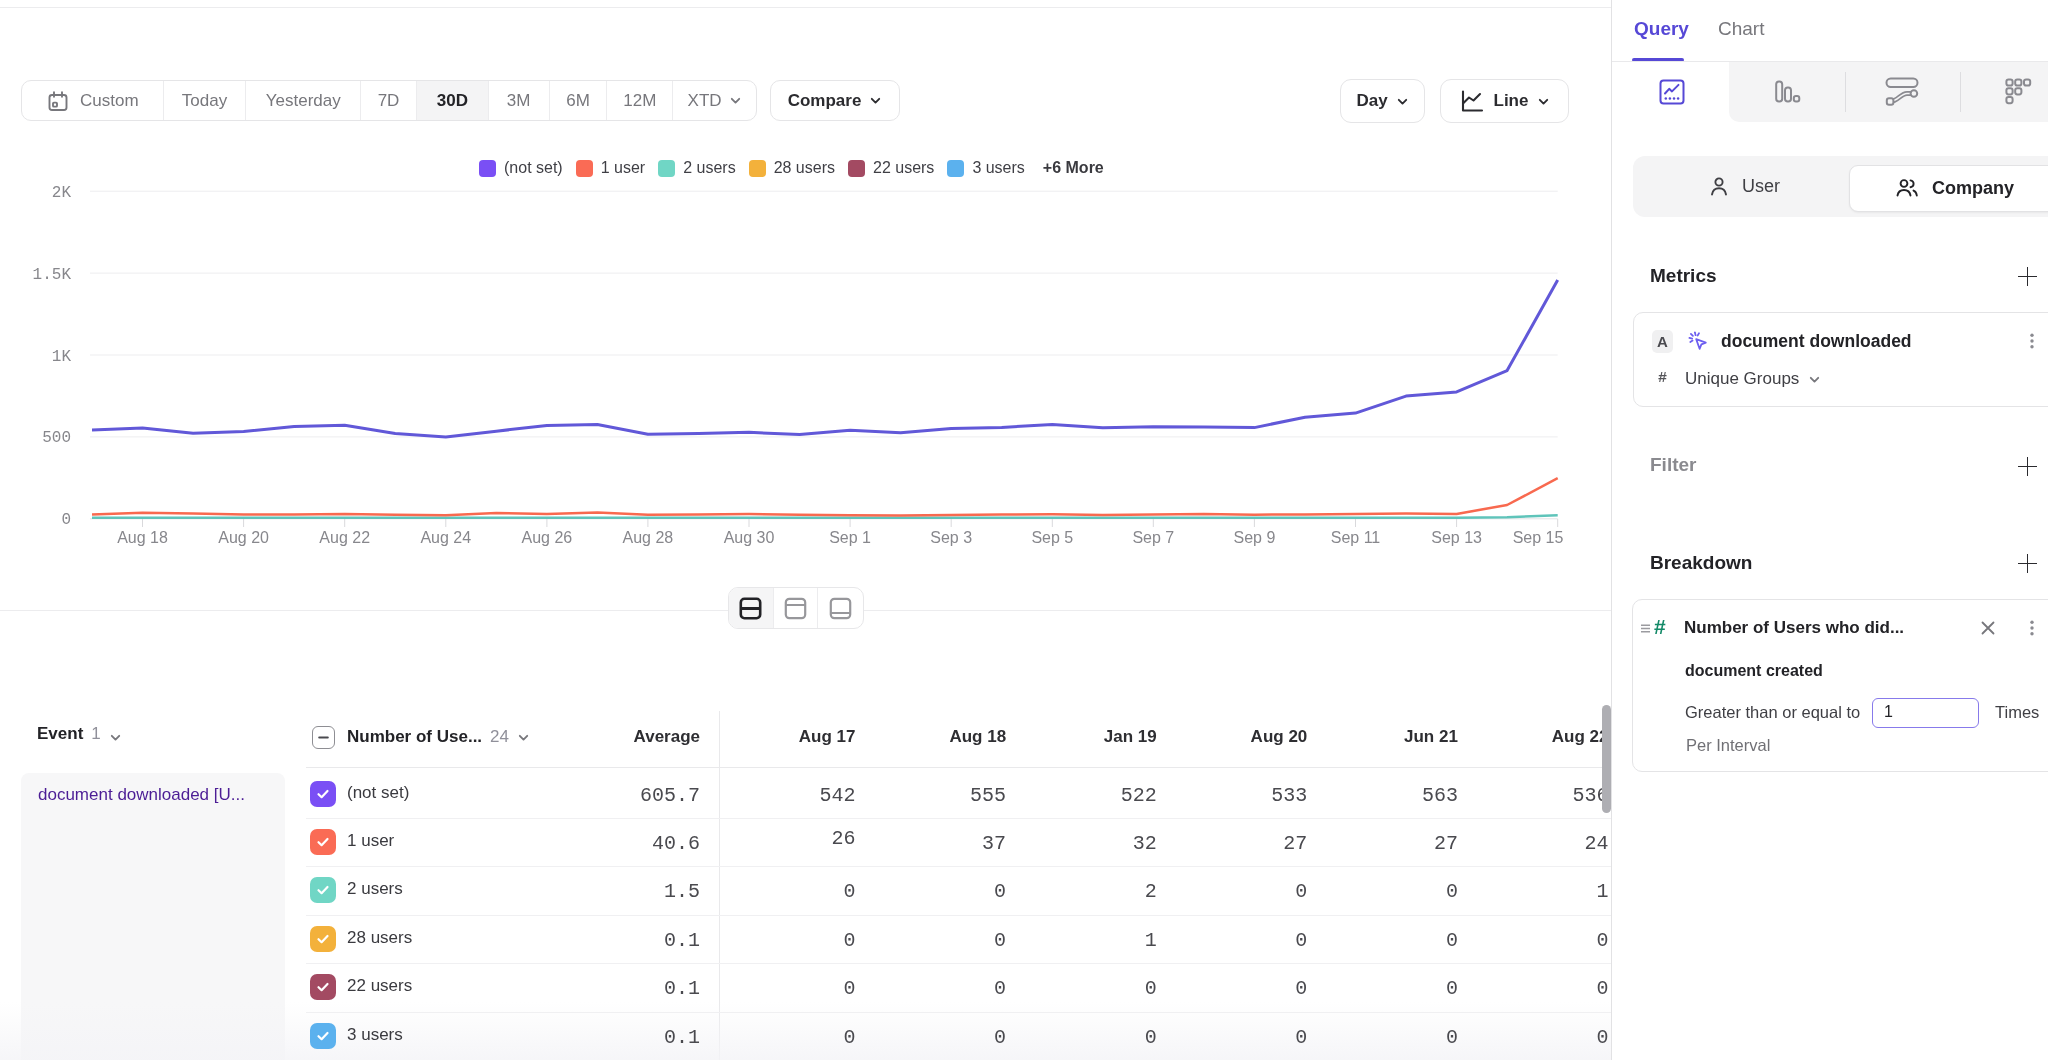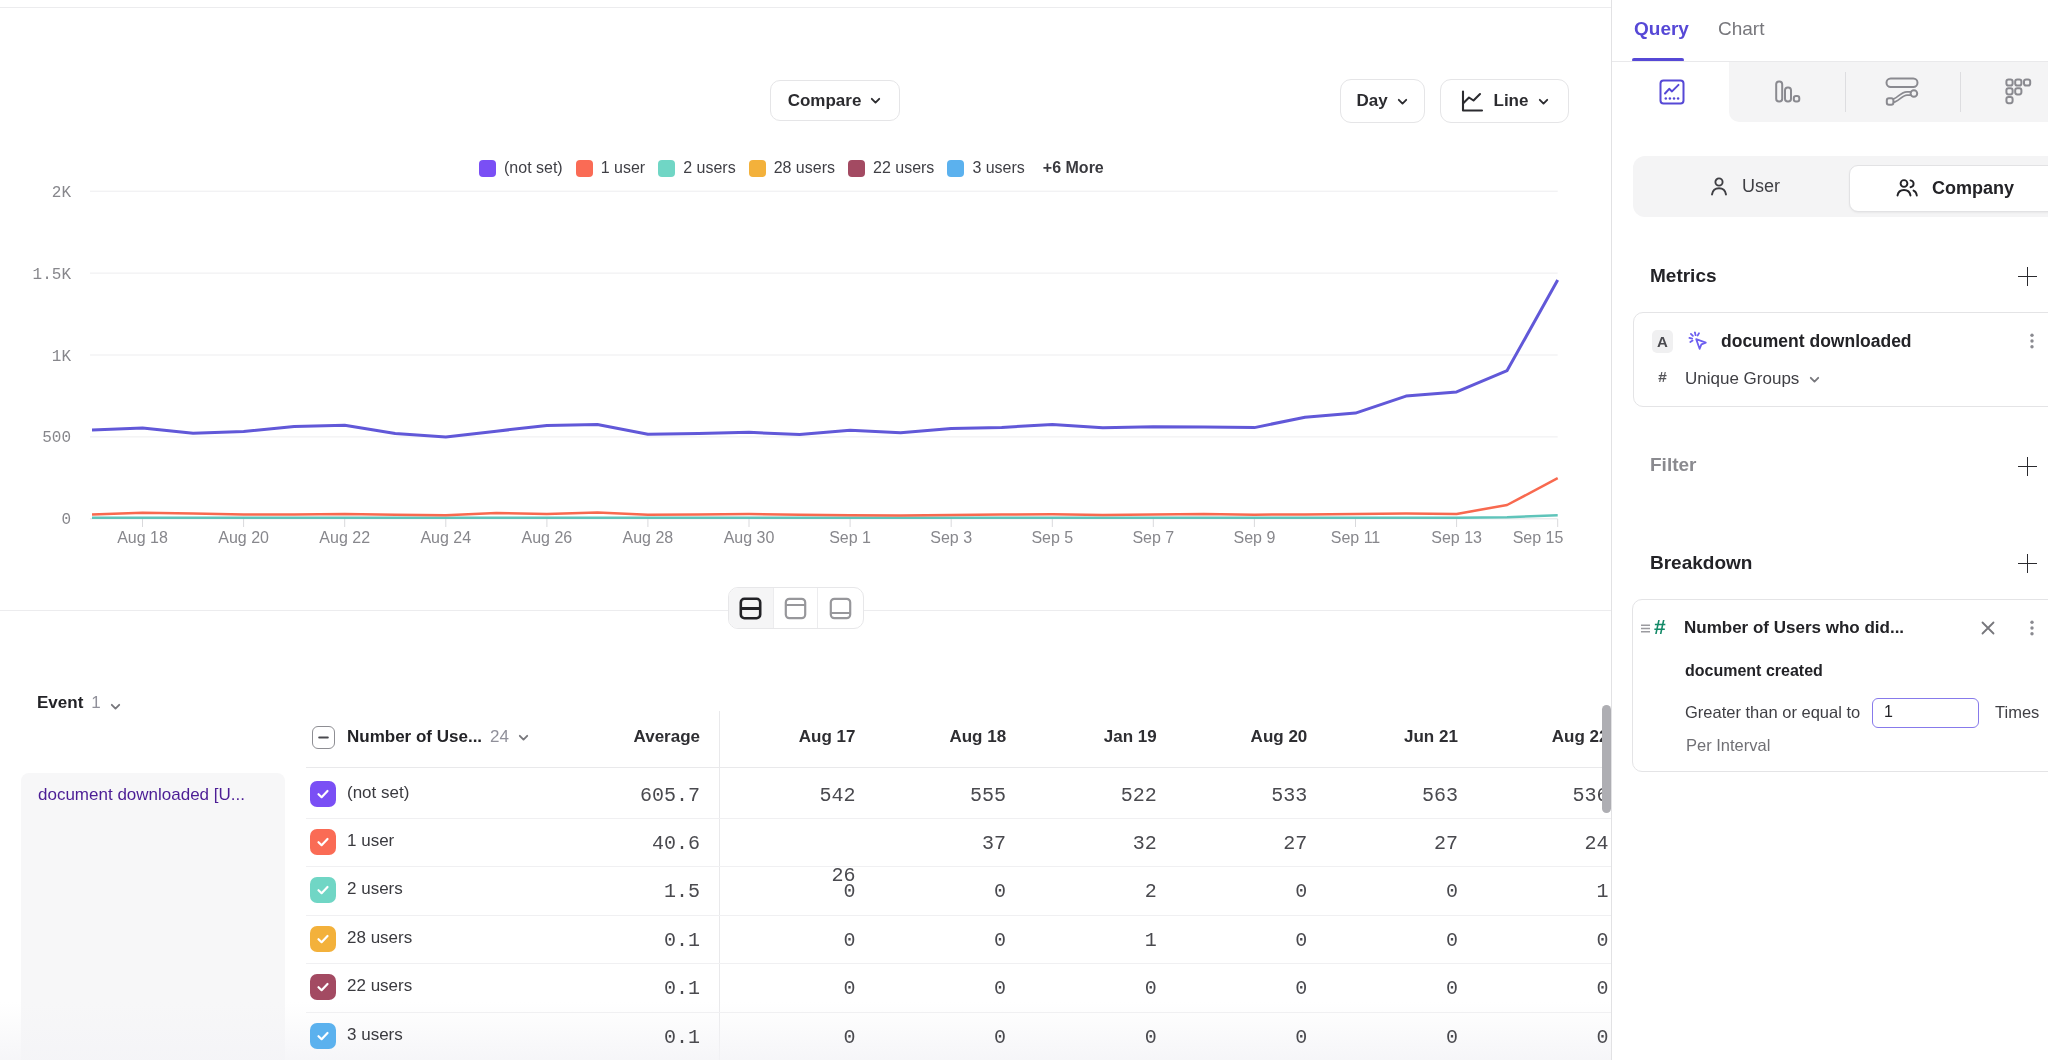--- a/index.html
+++ b/index.html
@@ -25,20 +25,40 @@
 .sb-h { position:absolute; font-size:19px; font-weight:700; color:#232327; }
 .plus { position:absolute; width:19px; height:19px; }
 .plus:before { content:""; position:absolute; left:0; right:0; top:8.7px; height:1.7px; background:#2b2b2f; }
 .plus:after { content:""; position:absolute; top:0; bottom:0; left:8.7px; width:1.7px; background:#2b2b2f; }
 .card { position:absolute; left:21px; width:432px; background:#fff; border:1px solid #e4e4e6; border-radius:10px; }
 </style></head>
 <body>
 <div class="abs" style="left:0;top:0;width:1611px;height:1060px;overflow:hidden;">
   <div class="hline" style="left:0;top:7px;width:1611px;"></div>
 
+  <div class="btnrow" style="left:21px;top:80px;width:736px;height:41px;overflow:hidden;">
+    <div class="seg" style="width:142px;gap:10px;">
+        <svg width="24" height="24" viewBox="0 0 24 24" fill="none" stroke="#77777c" stroke-width="1.9">
+          <rect x="3.5" y="6" width="17" height="15" rx="2.5"></rect>
+          <path d="M8 3.2v4.6M16 3.2v4.6" stroke-linecap="round"></path>
+          <rect x="7" y="13.6" width="4" height="4" rx="0.9"></rect>
+        </svg>
+        <span>Custom</span>
+      </div>
+    <div class="seg" style="width:83px;">Today</div>
+    <div class="seg" style="width:115px;">Yesterday</div>
+    <div class="seg" style="width:56px;">7D</div>
+    <div class="seg sel" style="width:72px;">30D</div>
+    <div class="seg" style="width:61px;">3M</div>
+    <div class="seg" style="width:58px;">6M</div>
+    <div class="seg" style="width:66px;">12M</div>
+    <div class="seg" style="width:83px;gap:7px;">XTD <svg width="13" height="13" viewBox="0 0 14 14" fill="none" stroke="#77777c" stroke-width="2" stroke-linecap="round" stroke-linejoin="round">
+          <path d="M3 5.2 L7 9.2 L11 5.2"></path>
+        </svg></div>
+  </div>
   <div class="btnrow" style="left:770px;top:80px;width:130px;height:41px;justify-content:center;gap:8px;font-size:17px;font-weight:600;color:#2b2b2f;">Compare <svg width="13" height="13" viewBox="0 0 14 14" fill="none" stroke="#2b2b2f" stroke-width="2" stroke-linecap="round" stroke-linejoin="round">
         <path d="M3 5.2 L7 9.2 L11 5.2"></path>
       </svg></div>
   <div class="btnrow" style="left:1340px;top:79px;width:85px;height:44px;border-radius:11px;justify-content:center;gap:8px;font-size:17px;font-weight:600;color:#2b2b2f;">Day <svg width="13" height="13" viewBox="0 0 14 14" fill="none" stroke="#2b2b2f" stroke-width="2" stroke-linecap="round" stroke-linejoin="round">
         <path d="M3 5.2 L7 9.2 L11 5.2"></path>
       </svg></div>
   <div class="btnrow" style="left:1440px;top:79px;width:129px;height:44px;border-radius:11px;justify-content:center;gap:9px;font-size:17px;font-weight:600;color:#2b2b2f;"><svg width="26" height="26" viewBox="0 0 26 26" fill="none" stroke="#2b2b2f" stroke-width="2.1" stroke-linecap="round" stroke-linejoin="round">
         <path d="M4 3.5 V22.5 H23"></path>
         <path d="M4.5 15 L10 9.5 L14.5 12.5 L21 6"></path>
       </svg>Line <svg width="13" height="13" viewBox="0 0 14 14" fill="none" stroke="#2b2b2f" stroke-width="2" stroke-linecap="round" stroke-linejoin="round">
@@ -135,21 +155,21 @@
       </div>
     <div class="seg" style="width:45px;">
         <svg width="27" height="27" viewBox="0 0 27 27" fill="none" stroke="#97979b" stroke-width="2.2">
           <rect x="3.8" y="3.8" width="19.4" height="19.4" rx="3.6"></rect>
           <path d="M3.8 18 H23.2"></path>
         </svg>
       </div>
   </div>
 
 
-  <div class="abs" style="left:37px;top:693px;font-size:17px;display:flex;align-items:flex-end;gap:8px;">
+  <div class="abs" style="left:37px;top:724px;font-size:17px;display:flex;align-items:flex-end;gap:8px;">
     <span style="font-weight:700;color:#232327;">Event</span>
       <span style="color:#90909a;">1</span>
       <svg width="13" height="13" viewBox="0 0 14 14" fill="none" stroke="#77777c" stroke-width="2" stroke-linecap="round" stroke-linejoin="round">
         <path d="M3 5.2 L7 9.2 L11 5.2"></path>
       </svg>
   </div>
   <div class="abs" style="left:312px;top:726px;width:23px;height:23px;border:1.5px solid #8e8e93;border-radius:6px;background:#fff;display:flex;align-items:center;justify-content:center;">
       <svg width="15" height="15" viewBox="0 0 15 15">
         <path d="M3.2 7.5 H11.8" stroke="#4a4a4f" stroke-width="2" stroke-linecap="round"></path>
       </svg>
@@ -189,21 +209,21 @@
     <div class="mono rv" style="left:1177.3px;top:783.5px;width:130px">533</div>
     <div class="mono rv" style="left:1327.9px;top:783.5px;width:130px">563</div>
     <div class="mono rv" style="left:1478.5px;top:783.5px;width:130px">536</div>
     <div class="cb" style="left:310px;top:829.0px;background:#fa6b55">
       <svg width="16" height="16" viewBox="0 0 16 16">
         <path d="M3.5 8.2 L6.6 11.2 L12.5 5" fill="none" stroke="#fff" stroke-width="2.2" stroke-linecap="round" stroke-linejoin="round"></path>
       </svg>
     </div>
     <div class="rl" style="left:347px;top:831.0px">1 user</div>
     <div class="mono rv" style="left:540px;top:832.0px;width:160px">40.6</div>
-    <div class="mono rv" style="left:725.5px;top:864px;width:130px">26</div>
+    <div class="mono rv" style="left:725.5px;top:827px;width:130px">26</div>
     <div class="mono rv" style="left:876.1px;top:832.0px;width:130px">37</div>
     <div class="mono rv" style="left:1026.7px;top:832.0px;width:130px">32</div>
     <div class="mono rv" style="left:1177.3px;top:832.0px;width:130px">27</div>
     <div class="mono rv" style="left:1327.9px;top:832.0px;width:130px">27</div>
     <div class="mono rv" style="left:1478.5px;top:832.0px;width:130px">24</div>
     <div class="cb" style="left:310px;top:877.4px;background:#70d6c5">
       <svg width="16" height="16" viewBox="0 0 16 16">
         <path d="M3.5 8.2 L6.6 11.2 L12.5 5" fill="none" stroke="#fff" stroke-width="2.2" stroke-linecap="round" stroke-linejoin="round"></path>
       </svg>
     </div>

